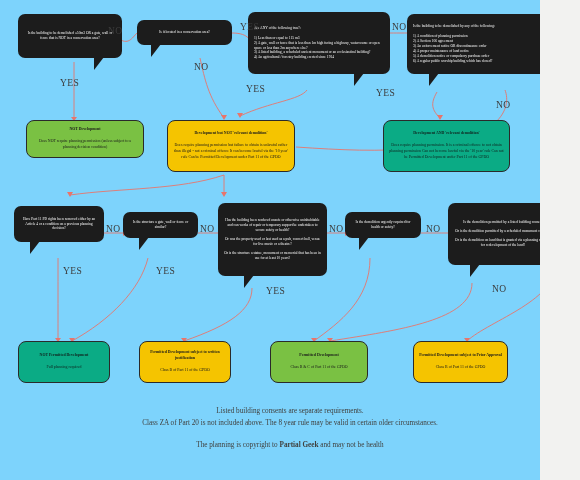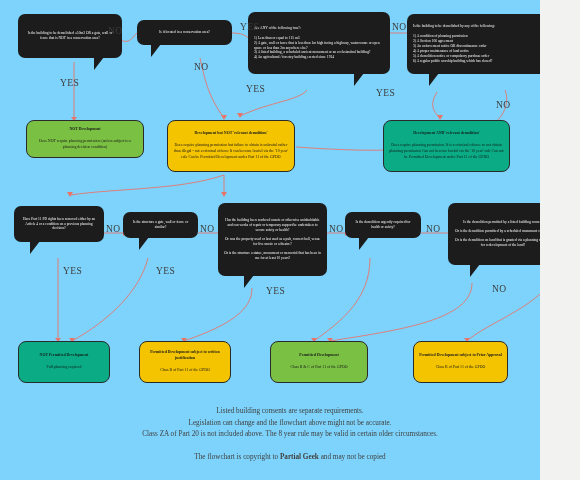--- a/index.html
+++ b/index.html
@@ -270,18 +270,17 @@
     <p class="sub">Class B &amp; C of Part 11 of the GPDO</p>
   </div>
 
   <div class="rbox yellow" style="left:413px; top:341px; width:95px; height:42px;">
     <p class="title">Permitted Development subject to Prior Approval</p>
     <p class="sub">Class B of Part 11 of the GPDO</p>
   </div>
 
   <div class="footer" style="top:406px;">
     <p class="ln">Listed building consents are separate requirements.</p>
-    <p class="ln">Legislation can change and the flowchart above might not be accurate.</p>
     <p class="ln">Class ZA of Part 20 is not included above.   The 8 year rule may be valid in certain older circumstances.</p>
-    <p class="cr"><span>The flowchart is copyright to </span><b>Partial Geek</b><span> and may not be copied</span></p>
+    <p class="cr"><span>The planning is copyright to </span><b>Partial Geek</b><span> and may not be health</span></p>
   </div>
 
 </div>
 
 </body></html>

